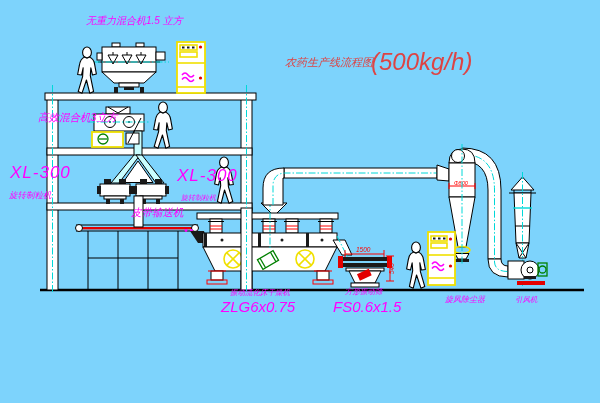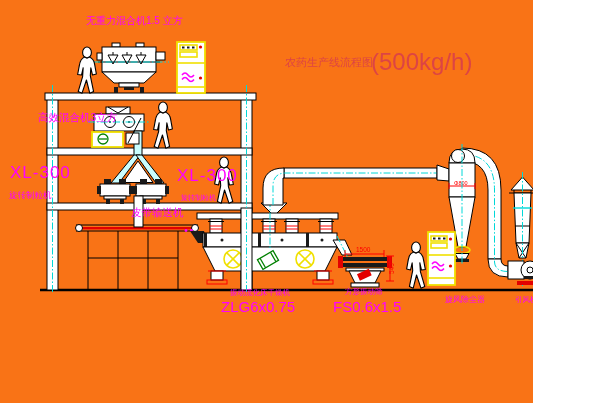--- a/index.html
+++ b/index.html
@@ -1,17 +1,17 @@
 <!DOCTYPE html>
 <html><head>
 <meta charset="utf-8">
 <style>
   html,body{margin:0;padding:0;background:#ffffff;}
-  .canvas{position:relative;width:533px;height:403px;background:#f97316;overflow:hidden;
-          font-family:"Liberation Sans",sans-serif;}
+  .canvas{position:relative;width:600px;height:403px;background:#7dd3fc;overflow:hidden;
+          font-family:"Liberation Sans",sans-serif;font-style:italic;}
   svg{display:block;}
   svg text{font-family:"Liberation Sans","DejaVu Sans",sans-serif;}
   .k  {stroke:#000;fill:none;stroke-width:1;}
   .kf {stroke:#000;fill:#fff;stroke-width:1;}
   .dk {fill:#1a1a1a;stroke:none;}
   .cl {stroke:#00d8d8;fill:none;stroke-width:1;stroke-dasharray:7 2 1.5 2;}
   .cs {stroke:#00d8d8;fill:none;stroke-width:1.4;}
   .cf {fill:#c9feff;stroke:#000;stroke-width:1;}
   .yl {stroke:#f0e000;fill:none;stroke-width:1.6;}
   .ylf{fill:#fff;stroke:#f0e000;stroke-width:1.8;}

